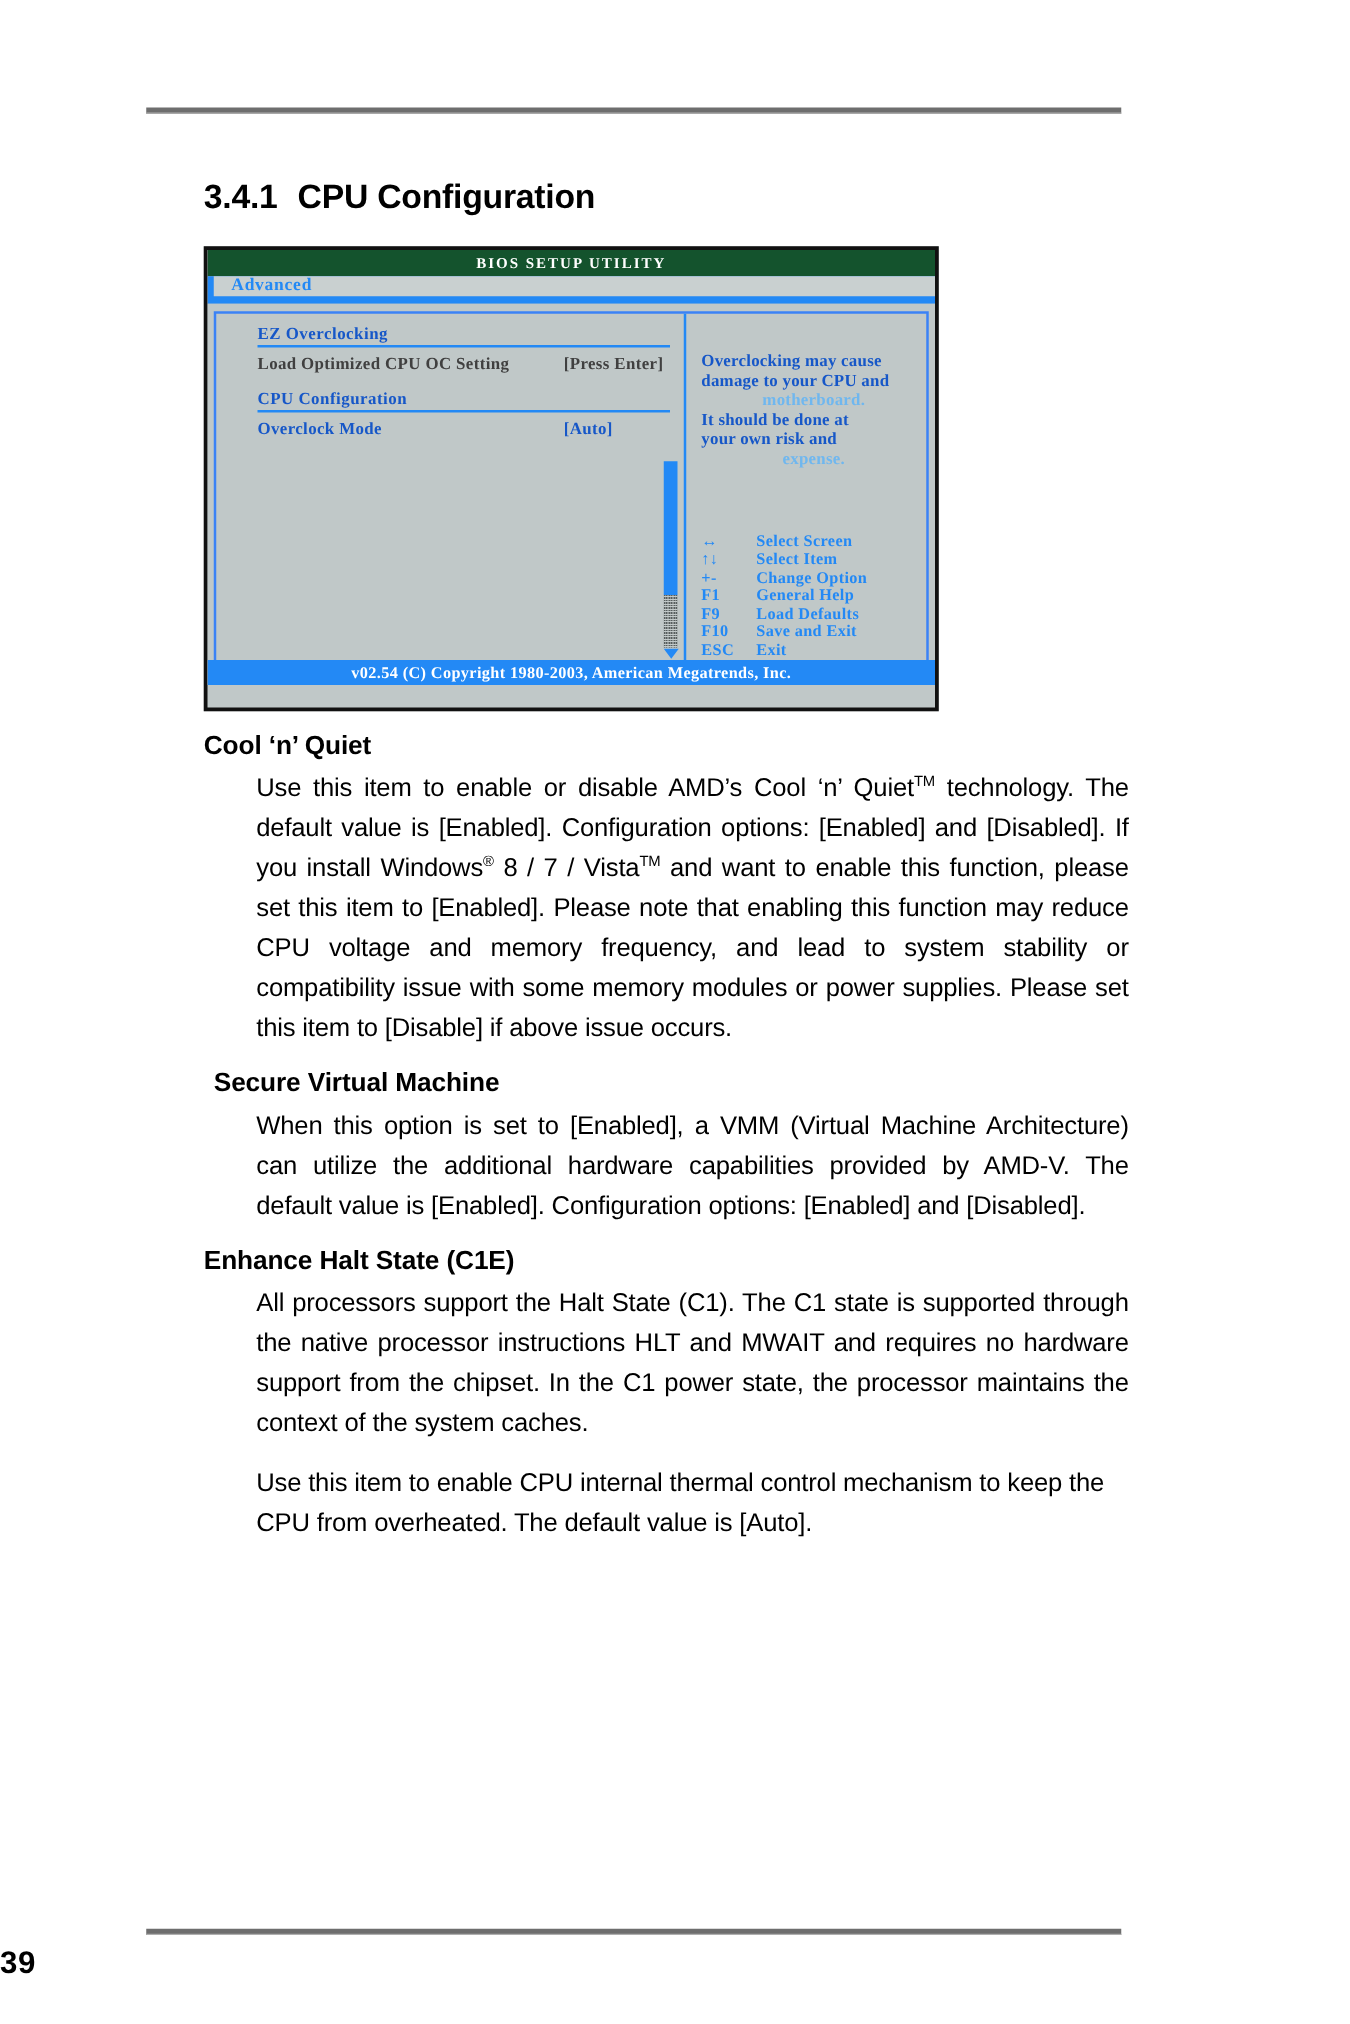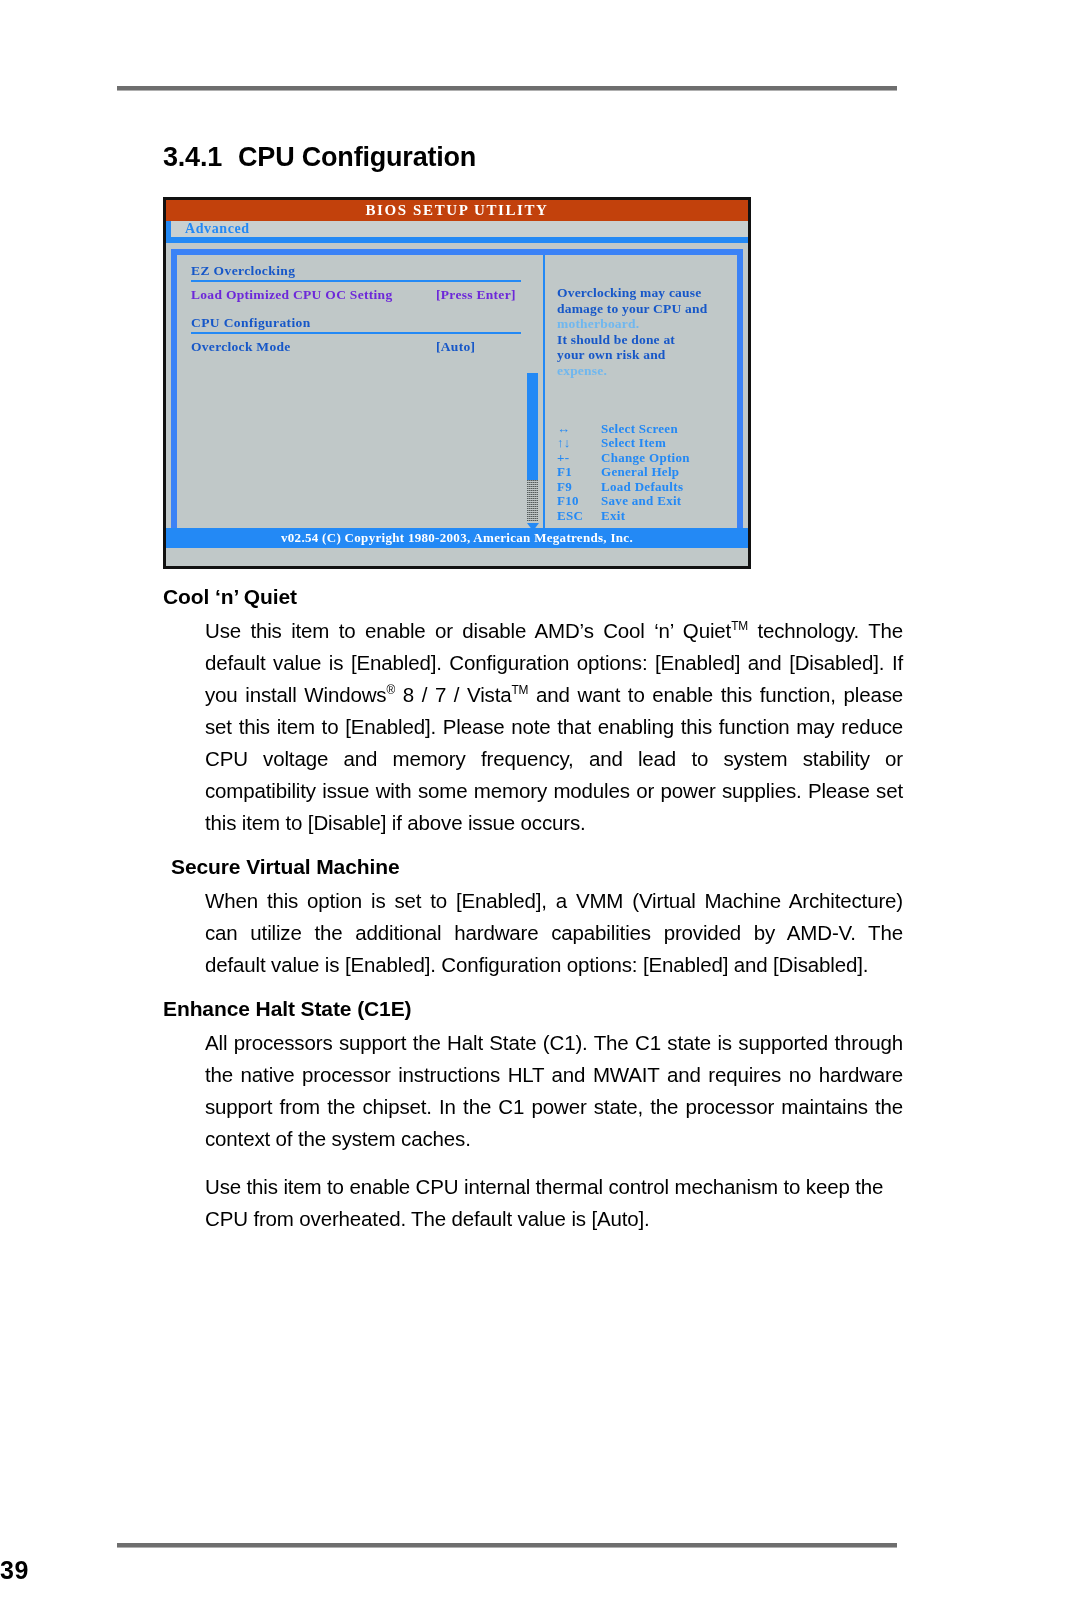--- a/index.html
+++ b/index.html
@@ -71,23 +71,23 @@
     width: 588px;
     height: 372px;
     background: #c0c8c8;
     border: 3px solid #111111;
     box-sizing: border-box;
     font-family: "Liberation Serif", serif;
     overflow: hidden;
   }
   .bios-titlebar {
     height: 21px;
-    background: #c2410c;
+    background: #14532d;
     color: #ffffff;
-    font-size: 15px;
+    font-size: 12px;
     font-weight: bold;
     letter-spacing: 1.6px;
     display: flex;
     align-items: center;
     justify-content: center;
   }
   .bios-tabbar {
     height: 22px;
     background: #2389f5;
     display: flex;
@@ -112,23 +112,24 @@
   .bios-body {
     position: relative;
     height: 305px;
     background: #c0c8c8;
     box-sizing: border-box;
     padding: 6px 5px 0 5px;
   }
   .bios-panes {
     display: flex;
     height: 286px;
-    border: 6px solid #3b82f6;
+    border: 2px solid #3b82f6;
     box-sizing: border-box;
     background: #c0c8c8;
+    padding-left: 19px;
   }
   .pane-left {
     position: relative;
     width: 374px;
     box-sizing: border-box;
     padding: 8px 0 0 14px;
   }
   .pane-right {
     position: relative;
     flex: 1;
@@ -151,21 +152,21 @@
     margin-bottom: 5px;
   }
   .opt-row {
     display: flex;
     font-size: 13.5px;
     font-weight: bold;
     letter-spacing: 0.3px;
     margin-bottom: 12px;
   }
   .opt-row .opt-label { width: 245px; }
-  .opt-row.selected { color: #6d28d9; }
+  .opt-row.selected { color: #404040; }
   .opt-row.normal { color: #1657c8; }
 
   
   .bios-scrollbar {
     position: absolute;
     right: 5px;
     top: 118px;
     width: 11px;
     bottom: 2px;
   }
@@ -191,21 +192,21 @@
 
   .help-text {
     color: #1657c8;
     font-size: 13.5px;
     font-weight: bold;
     line-height: 15.5px;
     letter-spacing: 0.2px;
     width: 180px;
     margin-top: 22px;
   }
-  .help-text .dim { color: #6fb7ef; }
+  .help-text .dim { color: #6fb7ef; text-align: center; }
 
   .keylegend {
     position: absolute;
     left: 12px;
     bottom: 6px;
     color: #2389f5;
     font-size: 13px;
     font-weight: bold;
     line-height: 14.5px;
     letter-spacing: 0.3px;

